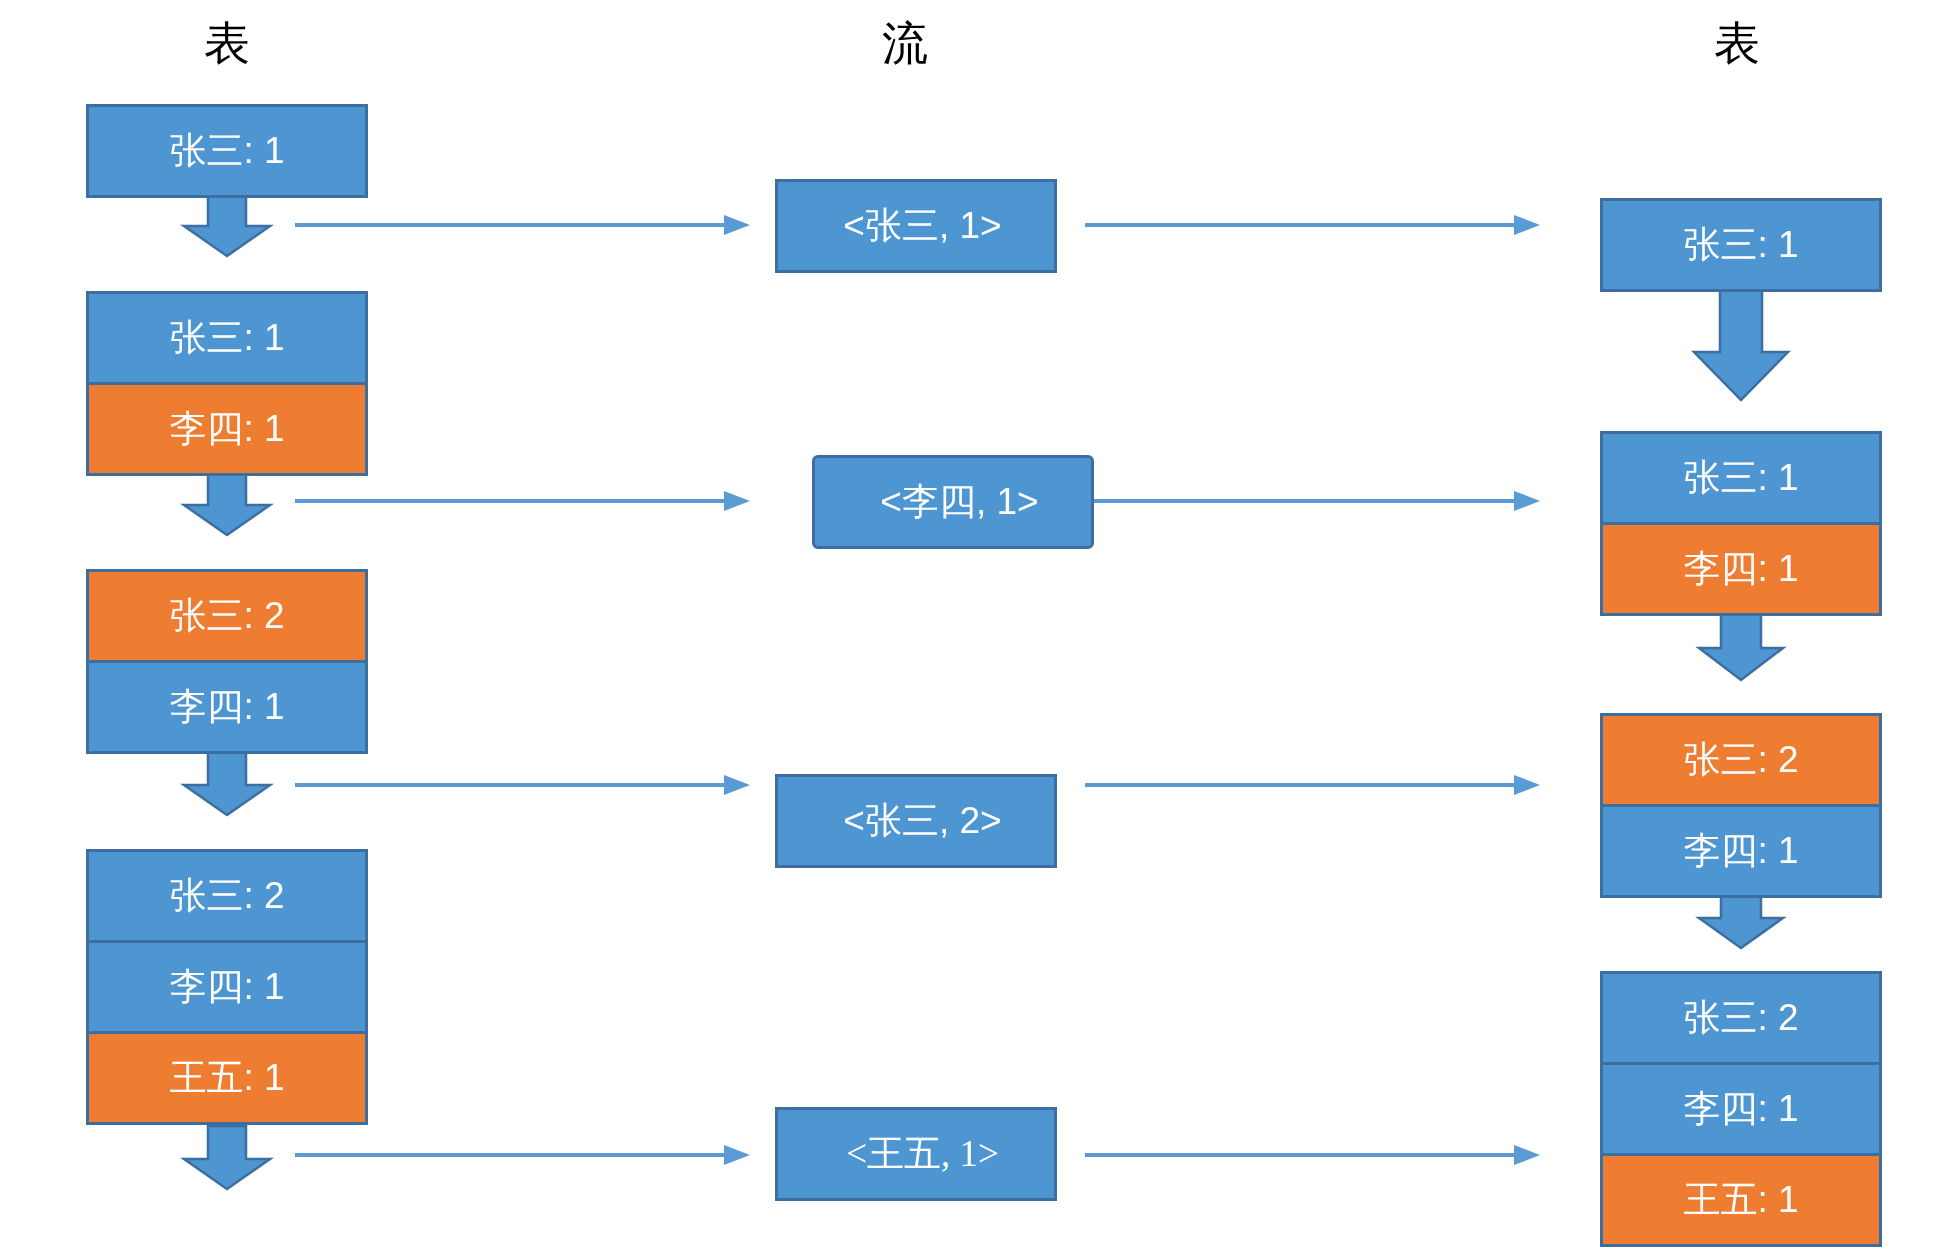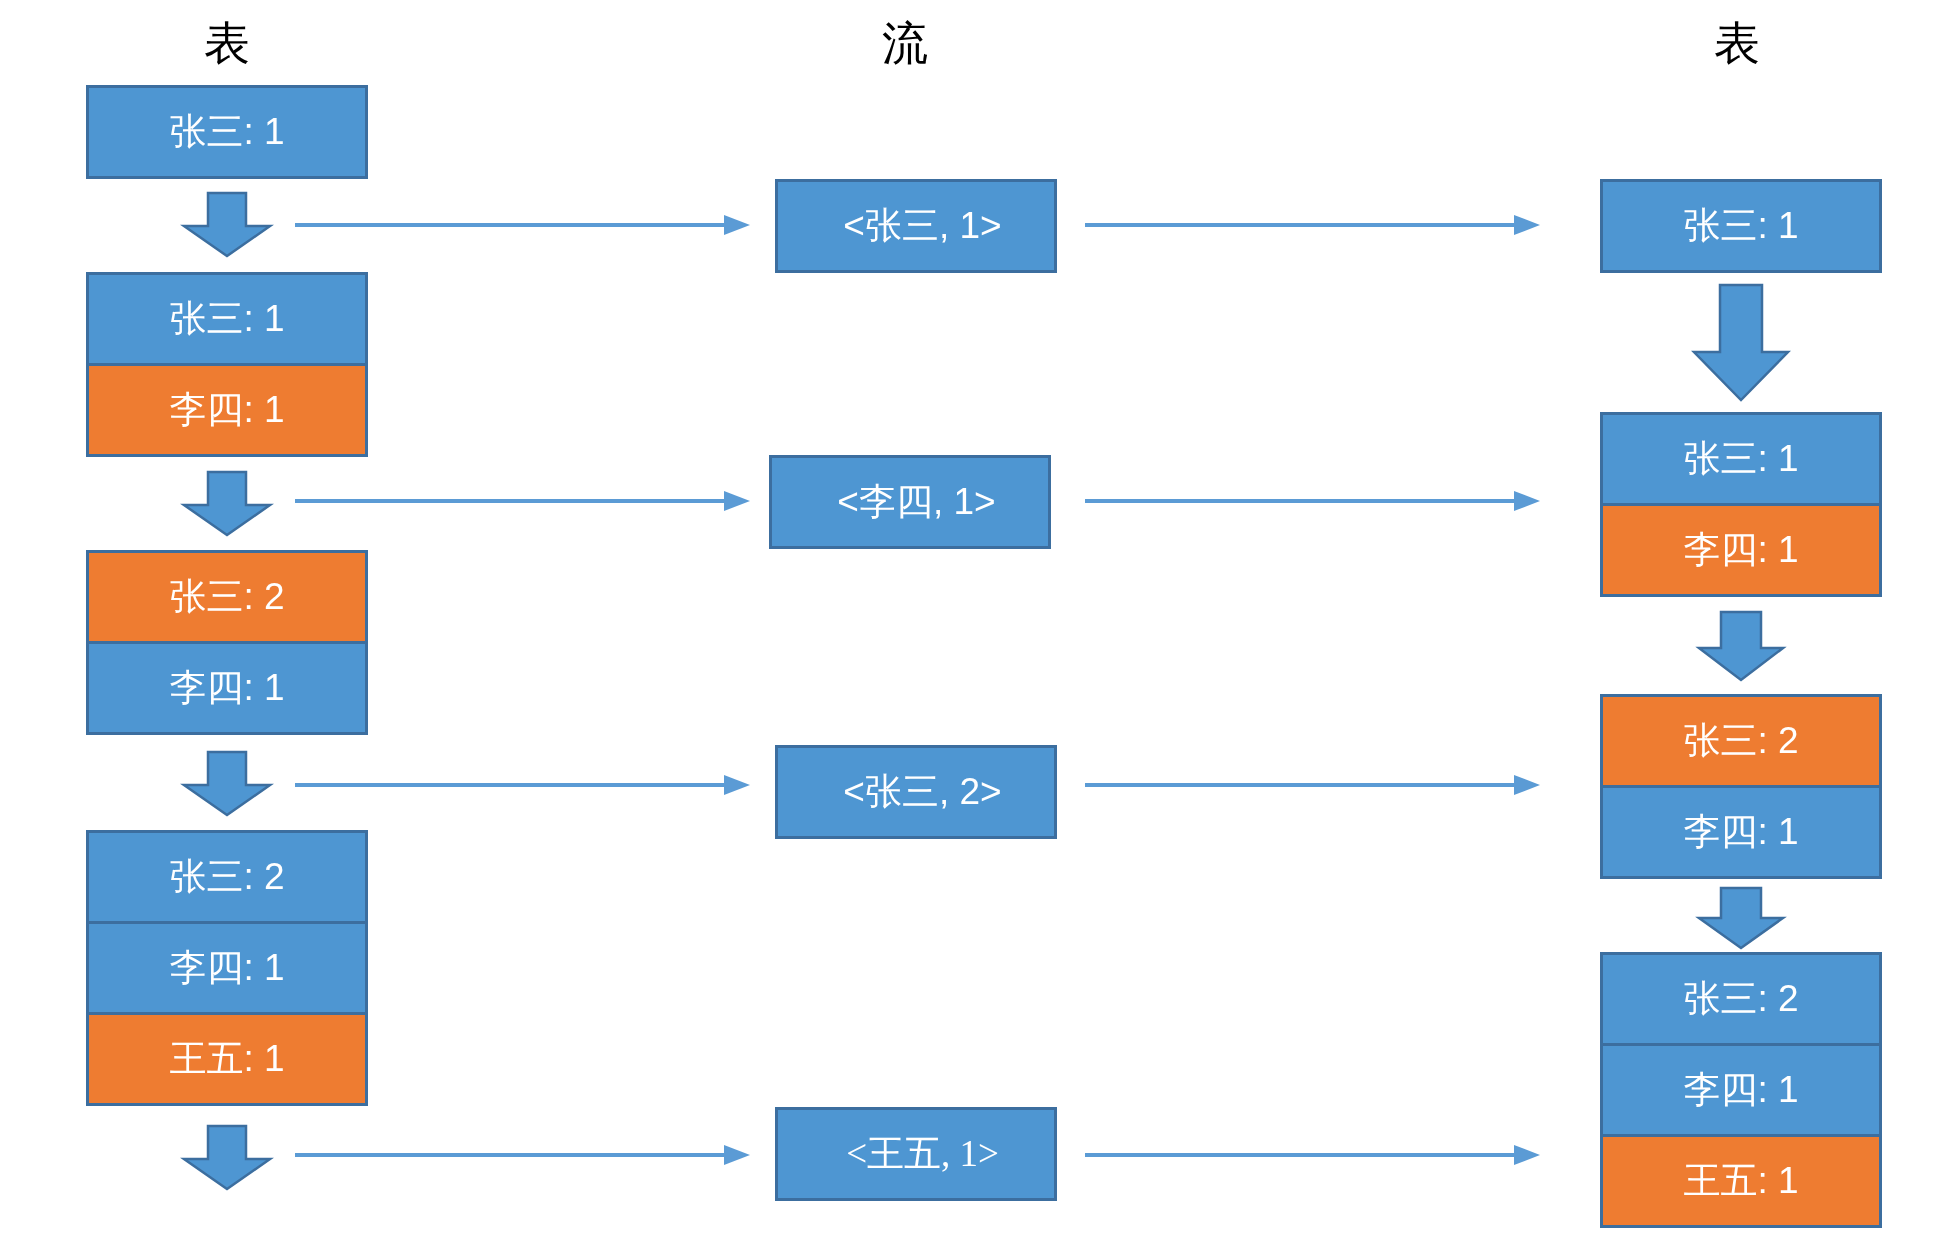--- a/index.html
+++ b/index.html
@@ -11,21 +11,21 @@
     overflow:hidden;
   }
   .hdr{
     position:absolute;
     transform:translateX(-50%);
     font-size:46px;
     line-height:50px;
     color:#000;
     white-space:nowrap;
   }
-  .group{position:absolute;}
+  .group{position:absolute;margin-top:19px;}
   .row{
     box-sizing:border-box;
     width:282px;height:94px;
     line-height:88px;
     text-align:center;
     font-size:37px;
     color:var(--box-text,#fff);
     border:3px solid var(--box-border,#3C6E9F);
   }
   .row + .row{margin-top:-3px;}
@@ -92,22 +92,22 @@
         <div class="row blue">李四: 1</div>
       </div>
       <div class="group" style="left: 86px; top: 830px;">
         <div class="row blue">张三: 2</div>
         <div class="row blue">李四: 1</div>
         <div class="row orange">王五: 1</div>
       </div>
     </div>
   <div id="mid-col">
       <div class="stream-box" style="left: 775px; top: 179px;">&lt;张三, 1&gt;</div>
-      <div class="stream-box" style="left: 769px; top: 455px;">&lt;李四, 1&gt;</div>
-      <div class="stream-box" style="left: 775px; top: 745px;">&lt;张三, 2&gt;</div>
+      <div class="stream-box" style="left: 812px; top: 455px; border-radius: 6px;">&lt;李四, 1&gt;</div>
+      <div class="stream-box" style="left: 775px; top: 774px;">&lt;张三, 2&gt;</div>
       <div class="stream-box" style="left: 775px; top: 1107px; font-family: Liberation Serif, serif;">&lt;王五, 1&gt;</div>
     </div>
   <div id="right-col">
       <div class="group" style="left: 1600px; top: 179px;">
         <div class="row blue">张三: 1</div>
       </div>
       <div class="group" style="left: 1600px; top: 412px;">
         <div class="row blue">张三: 1</div>
         <div class="row orange">李四: 1</div>
       </div>

